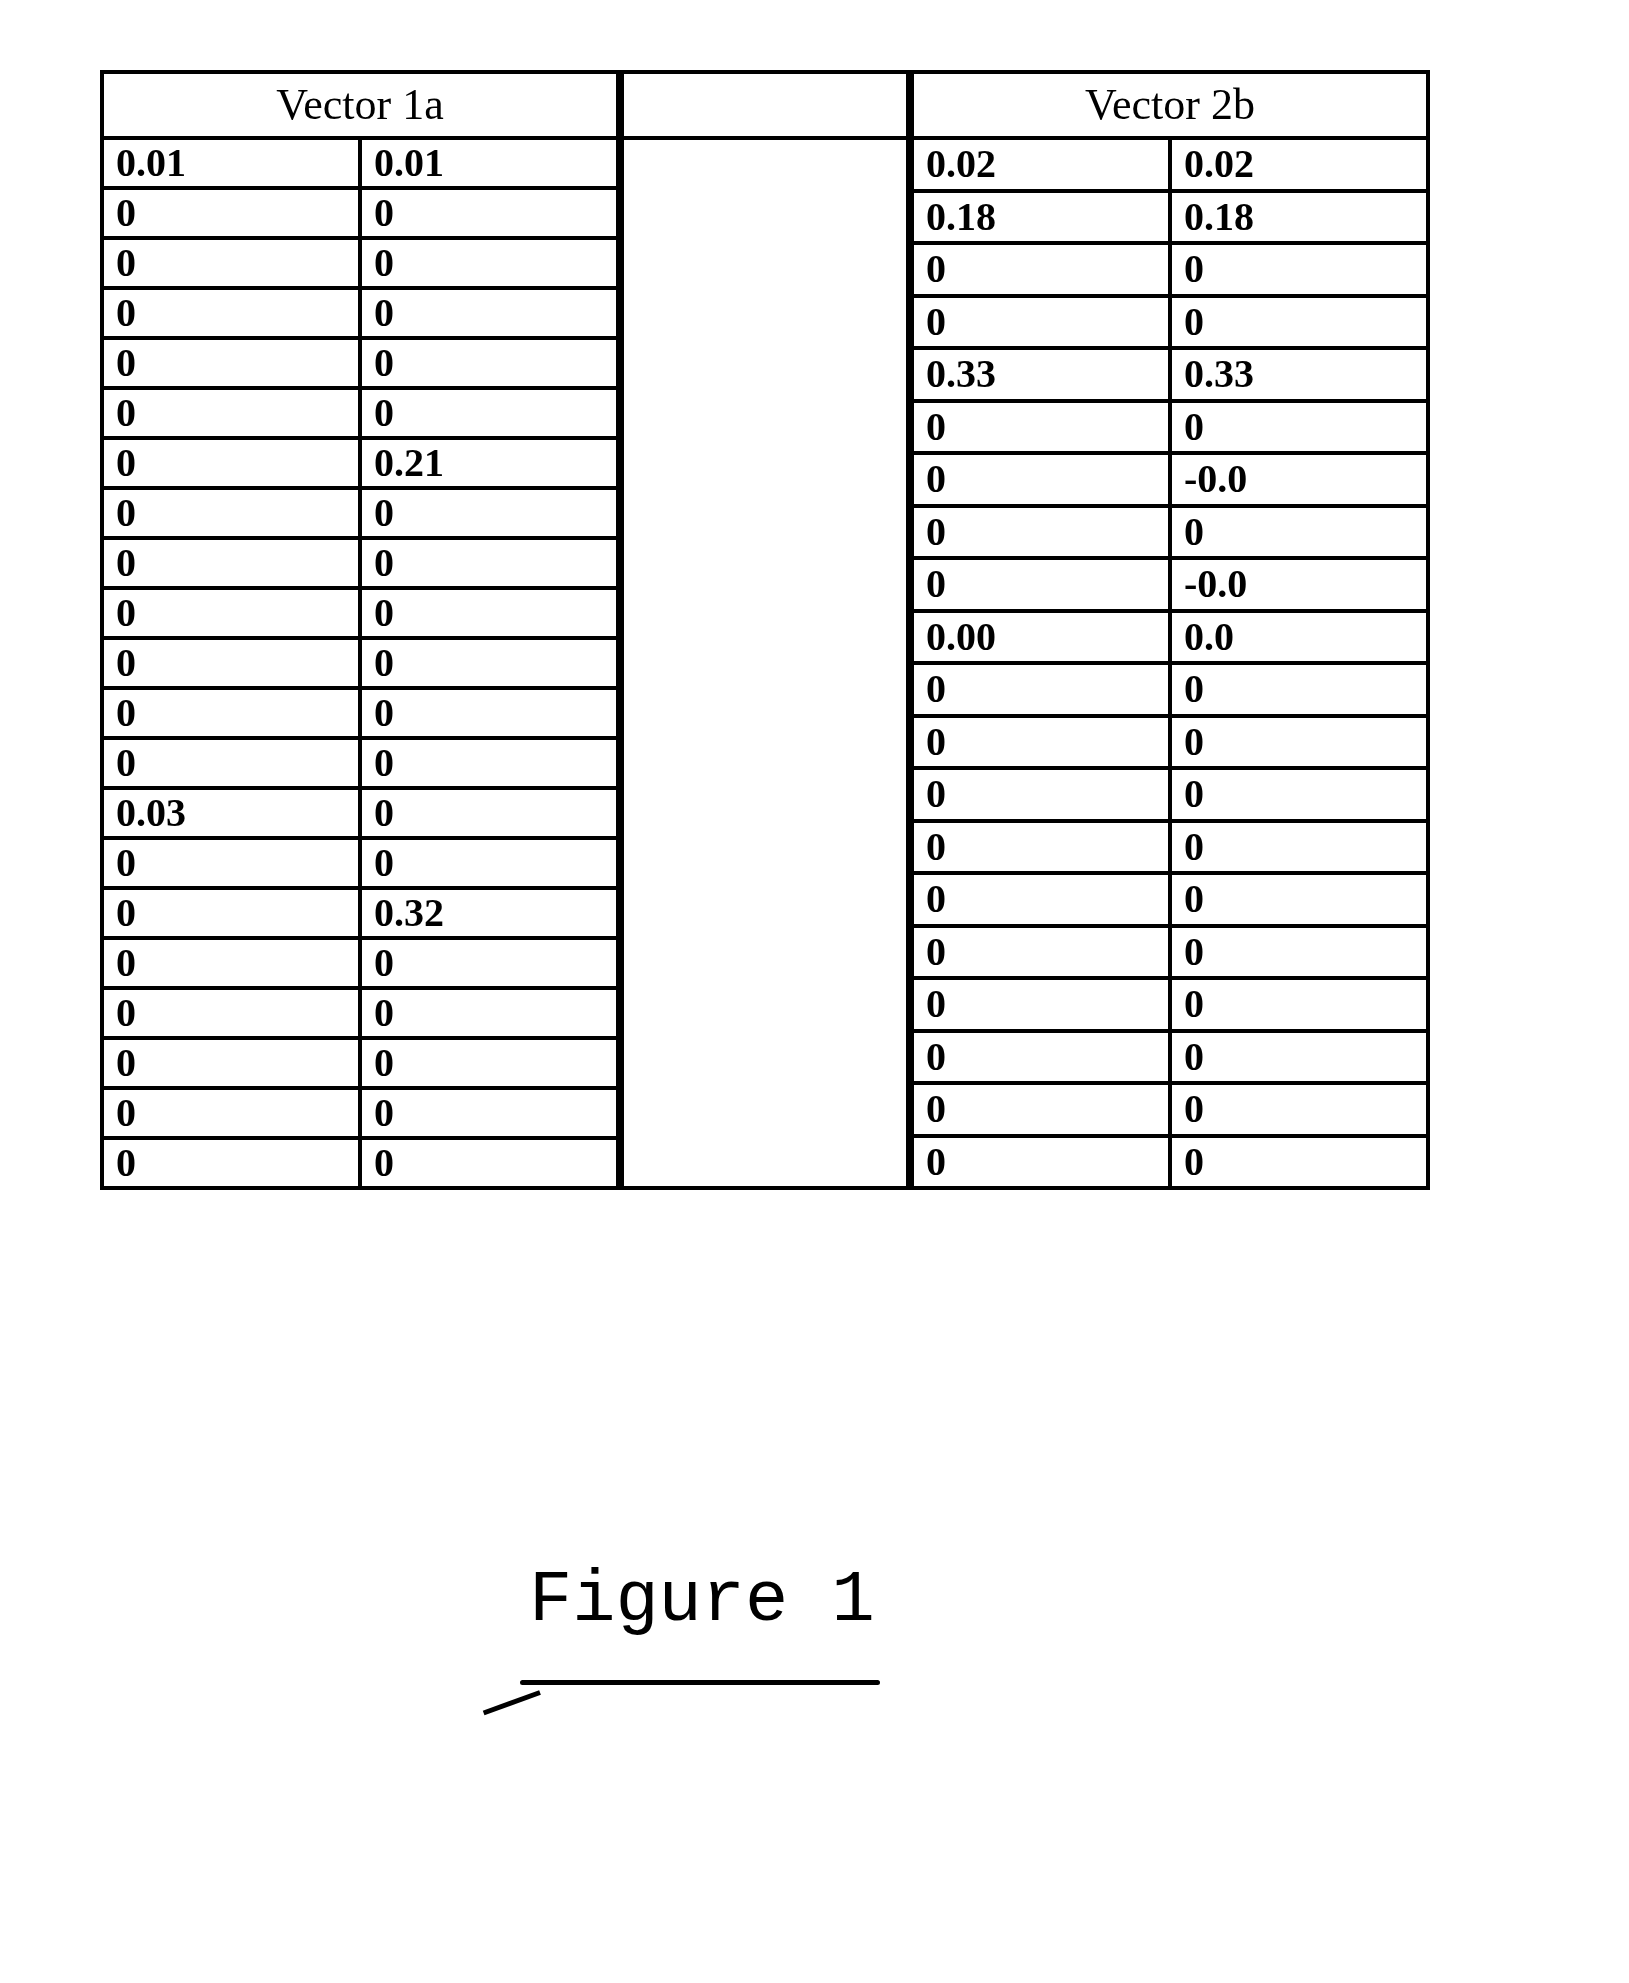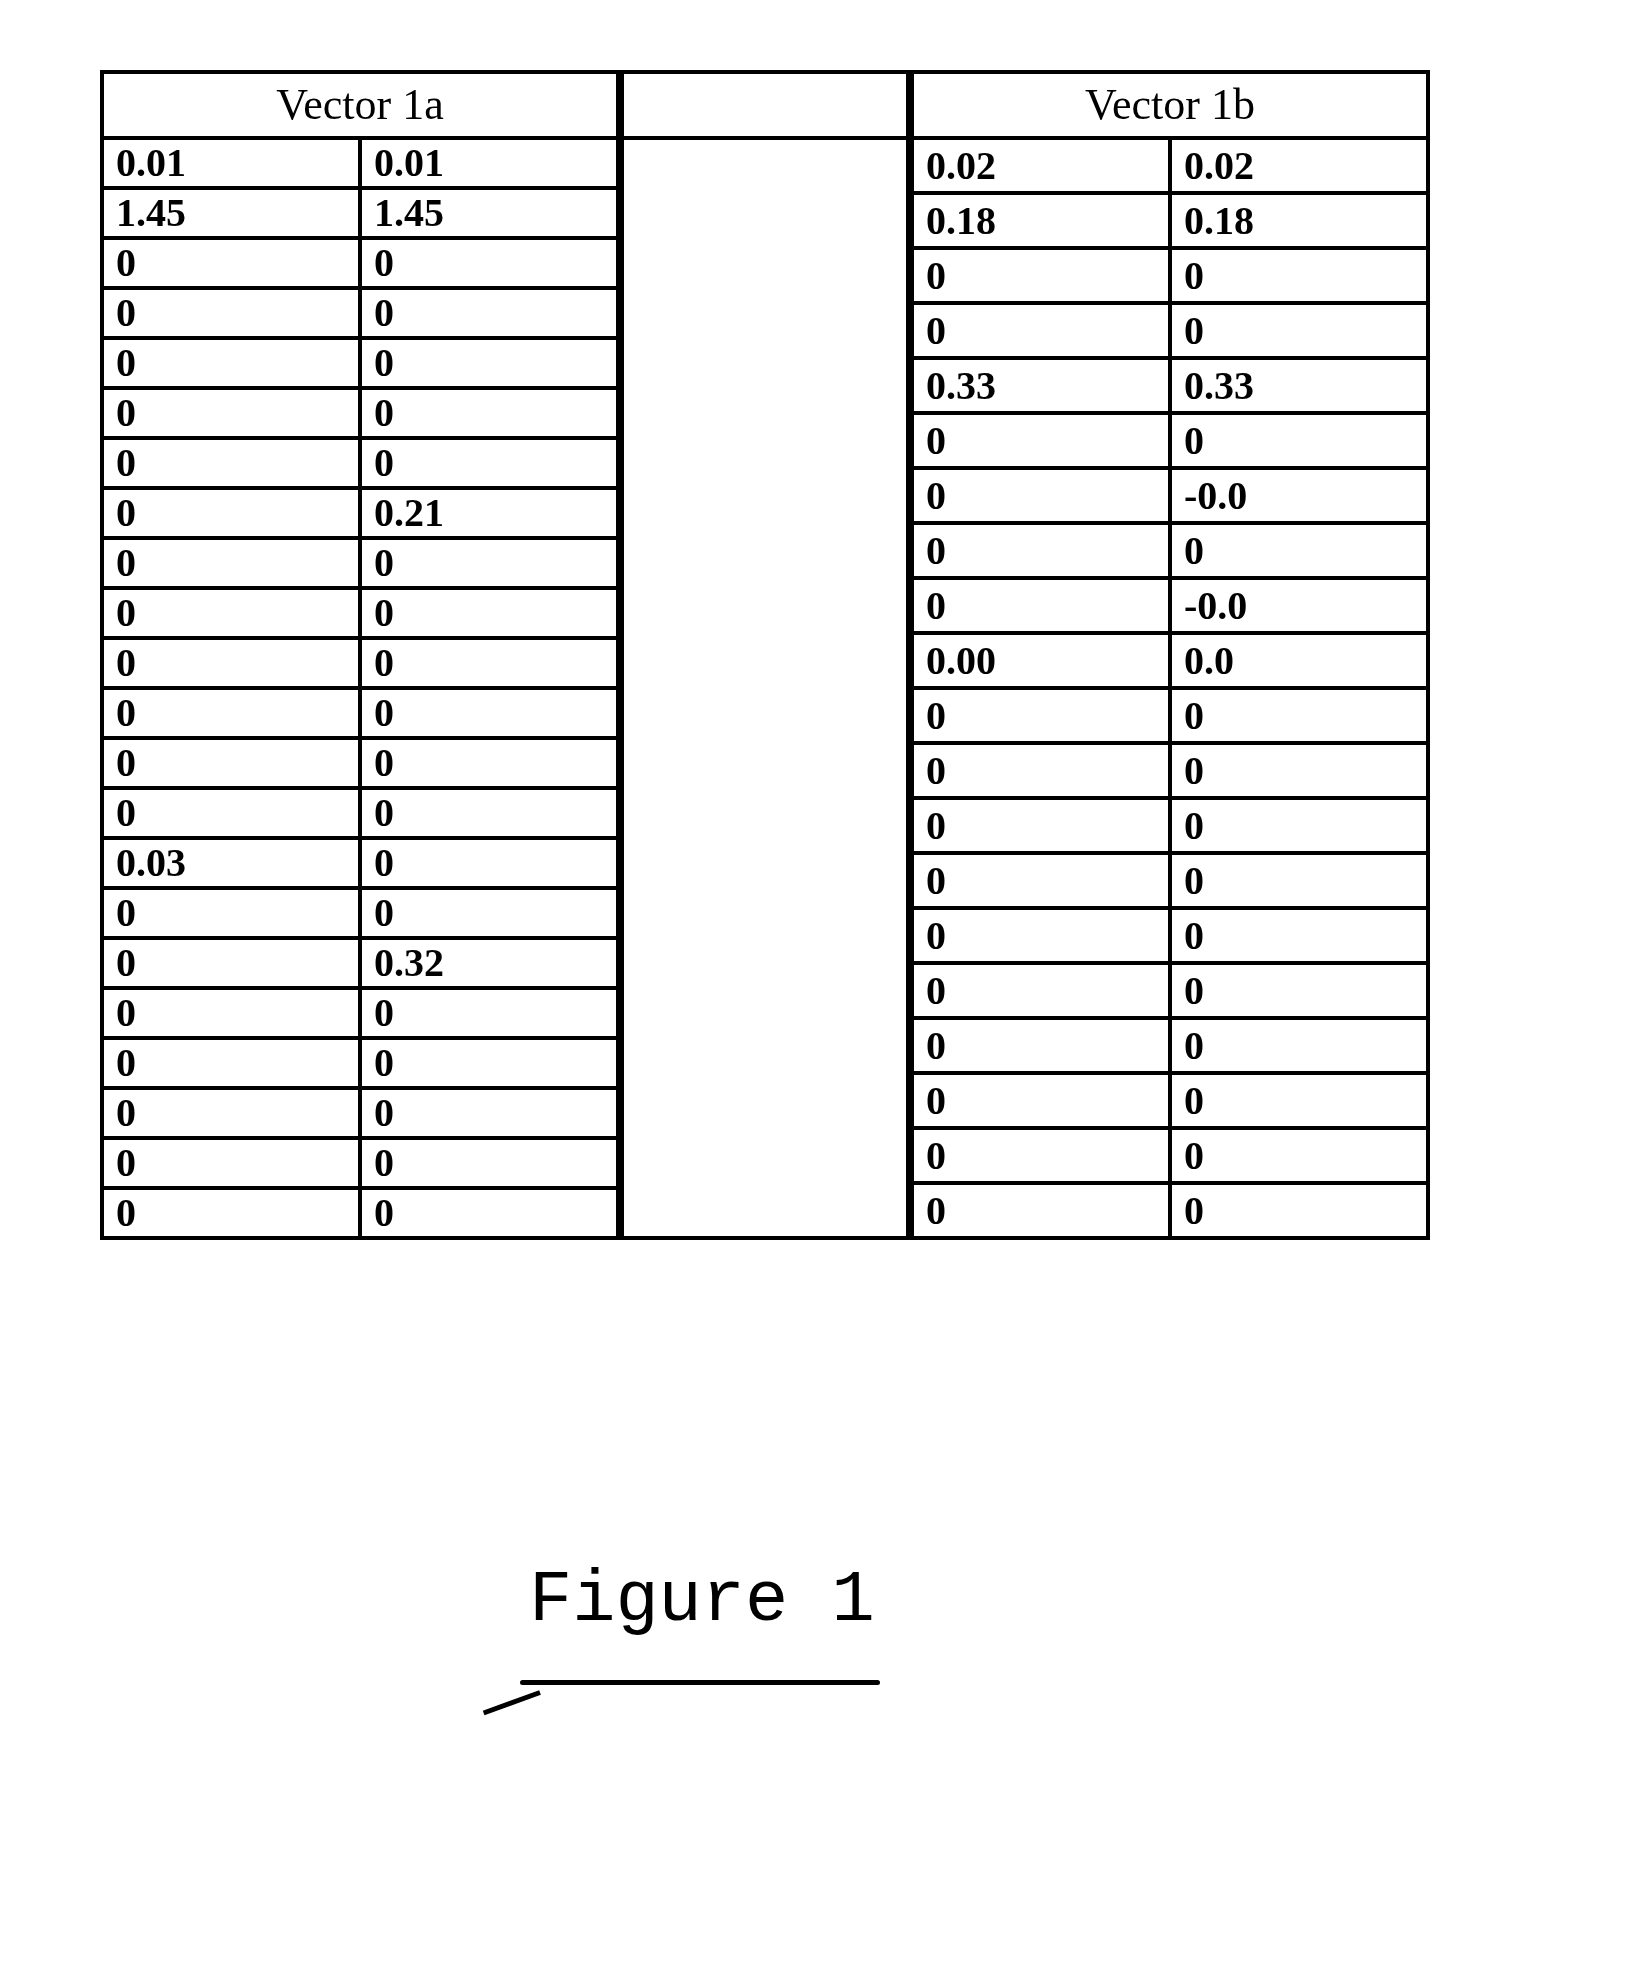--- a/index.html
+++ b/index.html
@@ -27,24 +27,20 @@
         <tr>
           <th colspan="2">Vector 1a</th>
         </tr>
       </thead>
       <tbody id="tbody-a">
           <tr>
             <td class="col">0.01</td>
             <td class="col">0.01</td>
           </tr>
           <tr>
-            <td class="col">1.45</td>
-            <td class="col">1.45</td>
-          </tr>
-          <tr>
             <td class="col">0</td>
             <td class="col">0</td>
           </tr>
           <tr>
             <td class="col">0</td>
             <td class="col">0</td>
           </tr>
           <tr>
             <td class="col">0</td>
             <td class="col">0</td>
@@ -129,21 +125,21 @@
       <tbody>
           <tr>
             <td style="border:0;height:1040px"></td>
           </tr>
         </tbody>
     </table>
 
     <table class="vector-table">
       <thead>
         <tr>
-          <th colspan="2">Vector 1b</th>
+          <th colspan="2">Vector 2b</th>
         </tr>
       </thead>
       <tbody id="tbody-b">
           <tr>
             <td class="col">0.02</td>
             <td class="col">0.02</td>
           </tr>
           <tr>
             <td class="col">0.18</td>
             <td class="col">0.18</td>

